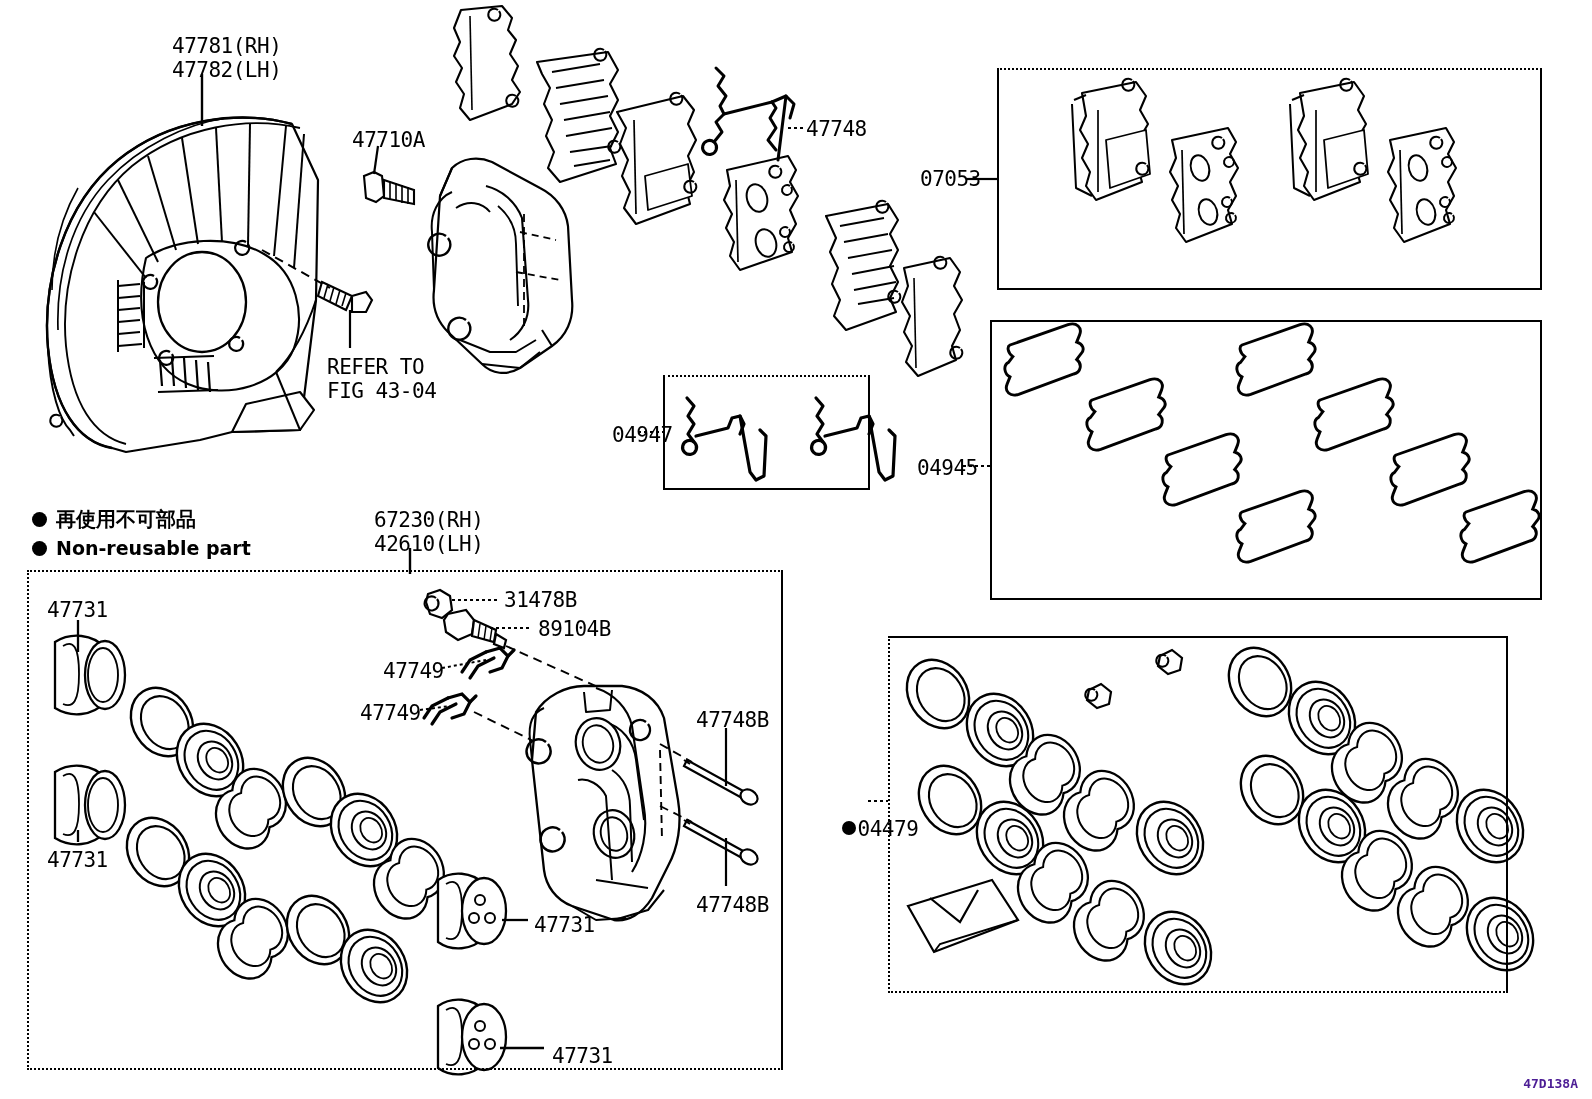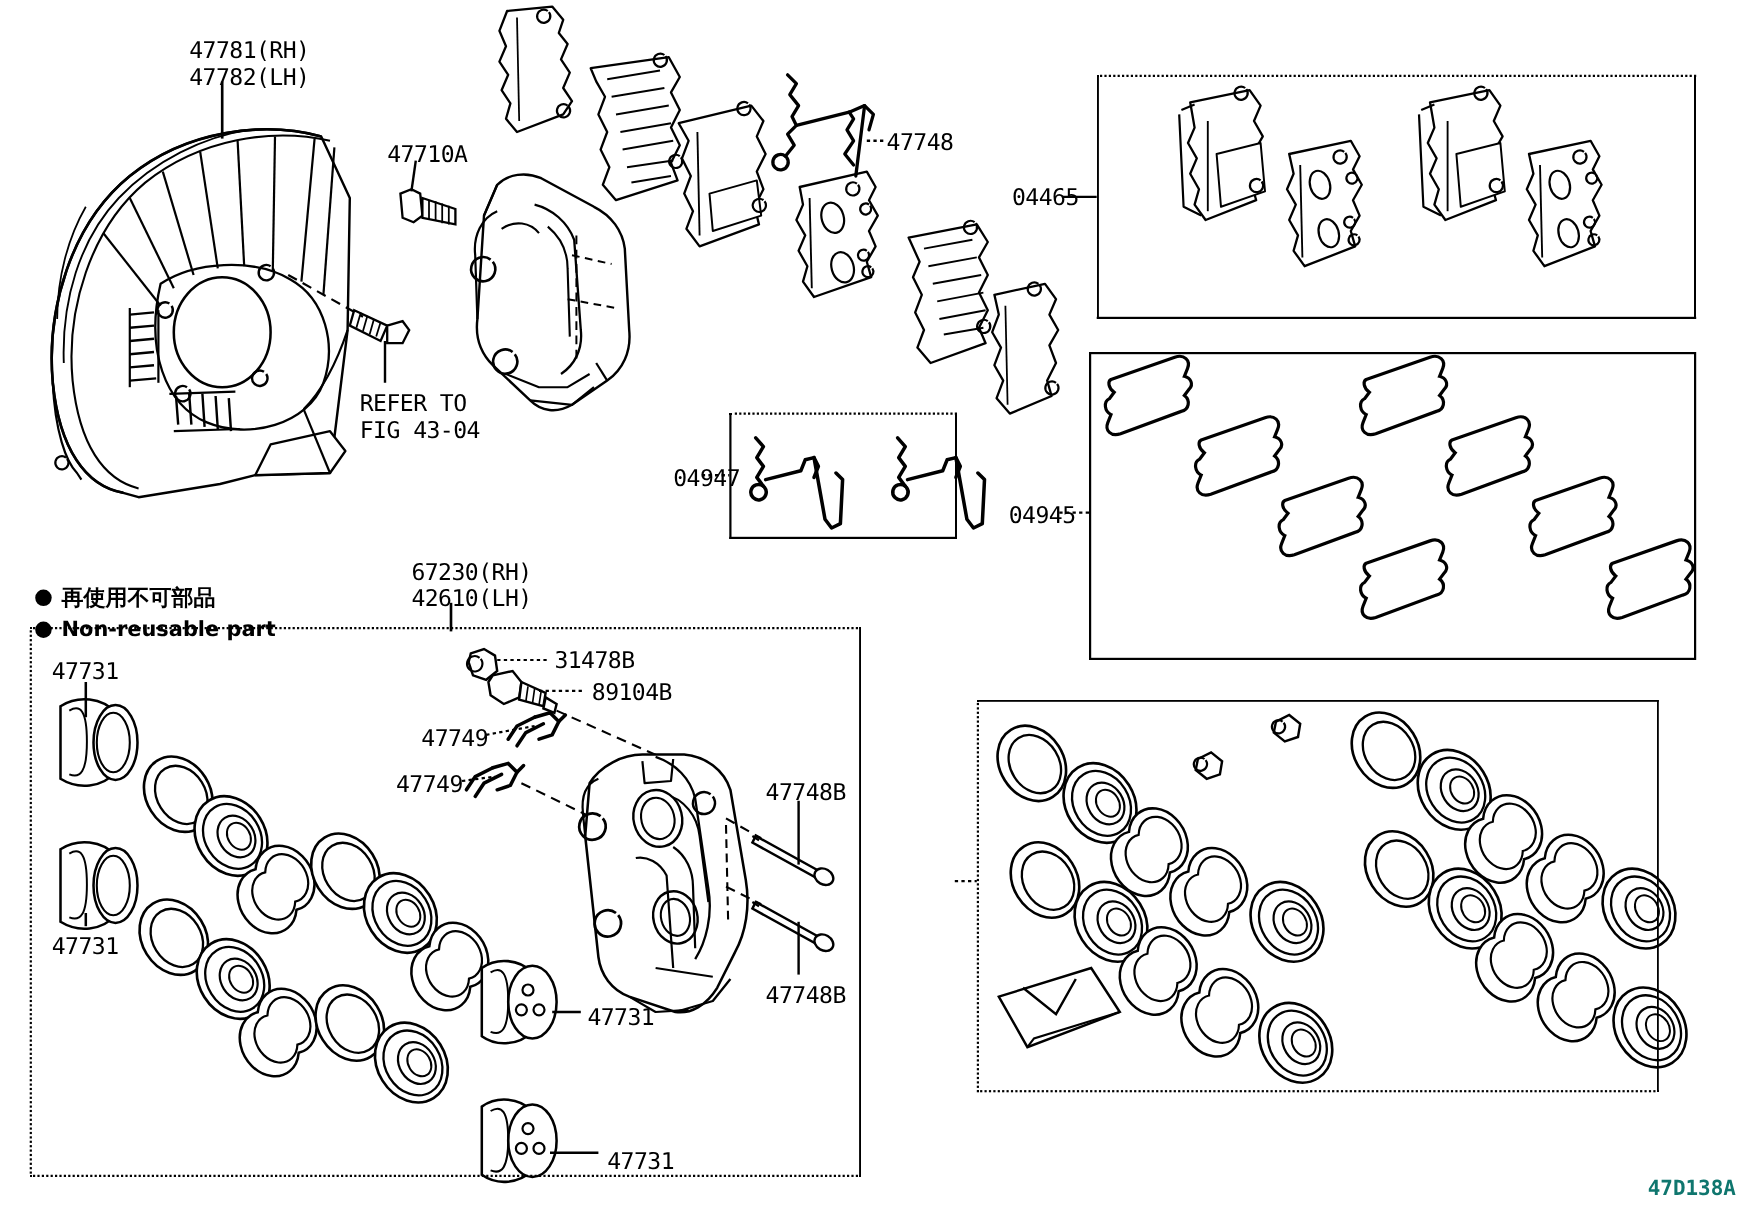--- a/index.html
+++ b/index.html
@@ -4,27 +4,27 @@
 <style>
   html,body{margin:0;padding:0;background:#ffffff;}
   body{width:1592px;height:1099px;position:relative;overflow:hidden;
        font-family:"DejaVu Sans Mono","Liberation Mono",monospace;}
   #stage{position:absolute;left:0;top:0;width:1592px;height:1099px;}
   .lbl{position:absolute;color:#000;font-weight:normal;white-space:pre;
        font-family:"DejaVu Sans Mono","Liberation Mono",monospace;
        letter-spacing:-0.5px;line-height:1.22;}
   .lbl.n{font-size:21px;}
   .box{position:absolute;border:2px solid #000;box-sizing:border-box;background:transparent;}
-  .legend{position:absolute;margin-top:24px;}
+  .legend{position:absolute;}
   .legend-row{display:flex;align-items:center;margin-bottom:4px;}
   .bullet{width:15px;height:15px;border-radius:50%;background:#000;margin-right:9px;flex:0 0 auto;}
   .legend-txt{font-size:19px;font-weight:bold;color:#000;white-space:pre;
        font-family:"DejaVu Sans","Liberation Sans",sans-serif;}
   .legend-txt.jp{font-size:20px;font-family:"DejaVu Sans","Liberation Sans",sans-serif;}
-  .figcode{position:absolute;right:14px;bottom:8px;font-size:19px;font-weight:bold;color:#0f766e;
+  .figcode{position:absolute;right:14px;bottom:8px;font-size:13px;font-weight:bold;color:#4c1d95;
        font-family:"DejaVu Sans Mono","Liberation Mono",monospace;letter-spacing:0px;}
   svg.art{position:absolute;left:0;top:0;width:1592px;height:1099px;pointer-events:none;}
   .bul-inline{display:inline-block;width:14px;height:14px;border-radius:50%;background:#000;
        vertical-align:middle;margin-right:2px;position:relative;top:-2px;}
 </style>
 </head>
 <body>
 
 <div id="stage">
 
@@ -523,32 +523,35 @@
       <span class="legend-txt">Non-reusable part</span>
     </div>
   </div>
 
   <div class="lbl n" style="left:172px;top:34px;">47781(RH)</div>
   <div class="lbl n" style="left:172px;top:58px;">47782(LH)</div>
   <div class="lbl n" style="left:352px;top:128px;">47710A</div>
   <div class="lbl n" style="left:327px;top:355px;">REFER TO</div>
   <div class="lbl n" style="left:327px;top:379px;">FIG 43-04</div>
   <div class="lbl n" style="left:806px;top:117px;">47748</div>
-  <div class="lbl n" style="left:920px;top:167px;">04465</div>
+  <div class="lbl n" style="left:920px;top:167px;">07053</div>
   <div class="lbl n" style="left:917px;top:456px;">04945</div>
   <div class="lbl n" style="left:612px;top:423px;">04947</div>
   <div class="lbl n" style="left:374px;top:508px;">67230(RH)</div>
   <div class="lbl n" style="left:374px;top:532px;">42610(LH)</div>
   <div class="lbl n" style="left:504px;top:588px;">31478B</div>
   <div class="lbl n" style="left:538px;top:617px;">89104B</div>
   <div class="lbl n" style="left:383px;top:659px;">47749</div>
   <div class="lbl n" style="left:360px;top:701px;">47749</div>
   <div class="lbl n" style="left:696px;top:708px;">47748B</div>
   <div class="lbl n" style="left:696px;top:893px;">47748B</div>
   <div class="lbl n" style="left:47px;top:598px;">47731</div>
   <div class="lbl n" style="left:47px;top:848px;">47731</div>
   <div class="lbl n" style="left:534px;top:913px;">47731</div>
   <div class="lbl n" style="left:552px;top:1044px;">47731</div>
 
+  <div class="lbl n" style="left:793px;top:791px;">
+    <span class="bul-inline"></span><span>04479</span>
+  </div>
 
   <div class="figcode">47D138A</div>
 
 </div>
 
 </body></html>

